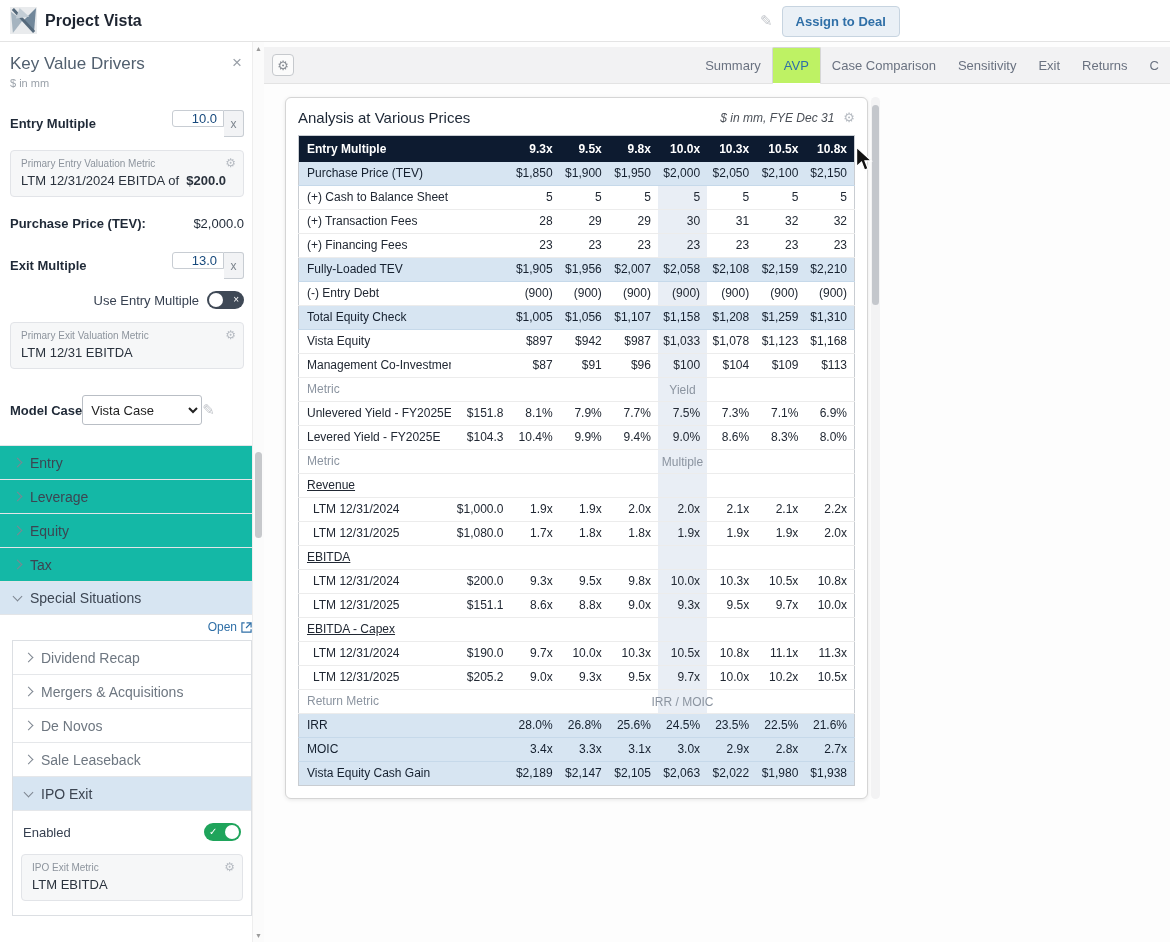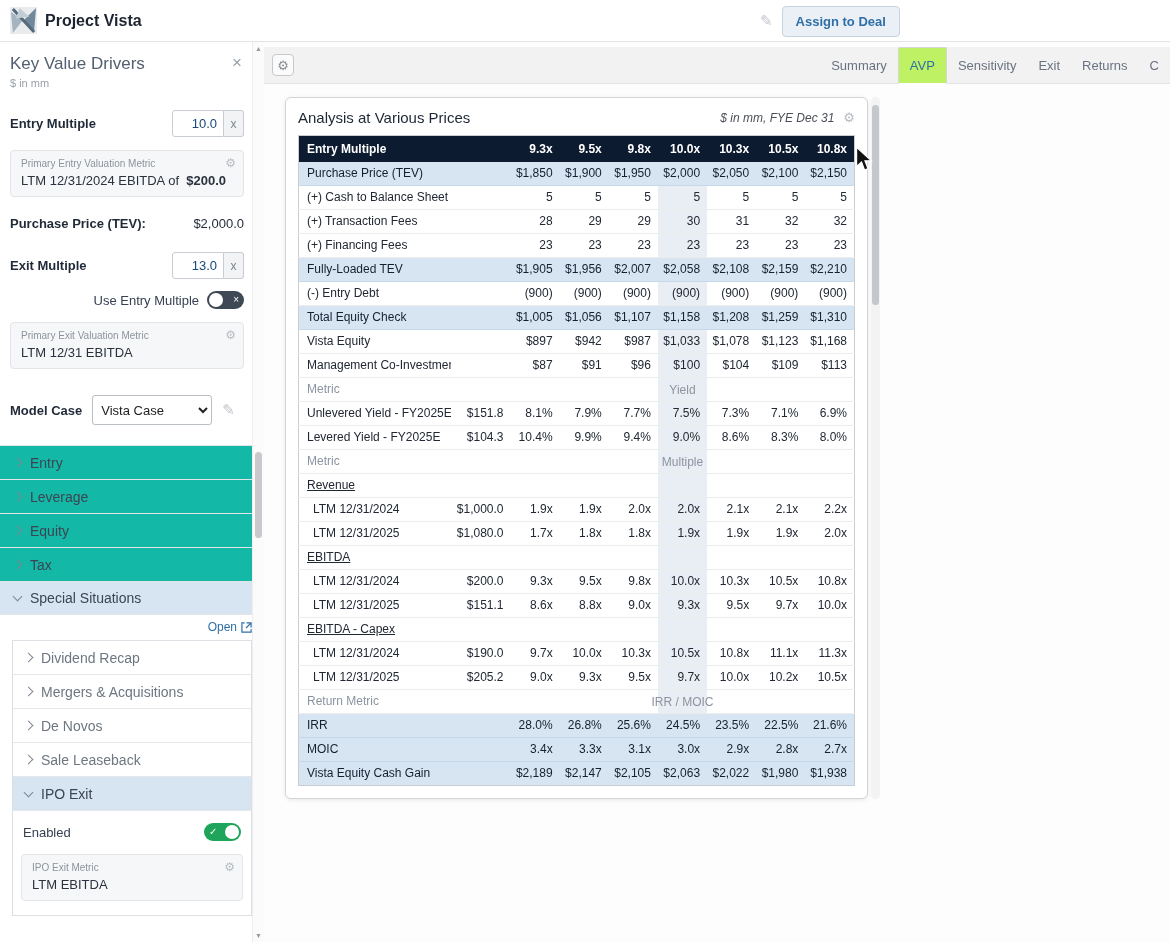--- a/index.html
+++ b/index.html
@@ -19,40 +19,40 @@
 
   
   .sidebar{width:264px;flex:none;position:relative;background:#fff;overflow:hidden}
   .side-inner{padding:12px 20px 0 10px;position:relative}
   .close-x{position:absolute;top:12px;right:22px;font-size:17px;color:#9aa0a8;cursor:pointer;line-height:1}
   .kvd-title{font-size:17px;color:#52606f;font-weight:400}
   .kvd-units{font-size:11px;color:#9aa1a9;margin-top:3px}
   .field-row{display:flex;justify-content:space-between;align-items:center;margin-top:21px}
   .field-label{font-size:13px;font-weight:700;color:#1f2937}
   .inp{display:flex}
-  .inp input{width:52px;height:27px;border:1px solid #c8cdd3;border-radius:3px 0 0 3px;text-align:right;padding:0 6px;font-size:13px;color:#17497c;font-family:inherit}
+  .inp input{width:52px;height:17px;border:1px solid #c8cdd3;border-radius:3px 0 0 3px;text-align:right;padding:0 6px;font-size:13px;color:#17497c;font-family:inherit}
   .inp .suffix{width:20px;height:27px;border:1px solid #c8cdd3;border-left:none;border-radius:0 3px 3px 0;background:#f2f3f5;color:#7d858e;font-size:12px;display:flex;align-items:center;justify-content:center}
   .mbox{position:relative;background:#f6f7f8;border:1px solid #e2e4e8;border-radius:4px;padding:7px 28px 8px 10px;margin-top:13px}
   .mbox .cap{font-size:10px;color:#8d949d;white-space:nowrap}
   .mbox .val{font-size:13px;color:#2a323d;margin-top:4px;white-space:nowrap}
   .mbox .val b{font-weight:700}
   .gear{color:#b7bcc3;font-size:12px;cursor:pointer;line-height:1}
   .mbox .gear{position:absolute;top:6px;right:7px}
   .kv-row{display:flex;justify-content:space-between;align-items:center;margin-top:19px}
   .kv-val{font-size:13px;color:#1f2937}
   .toggle-row{display:flex;justify-content:flex-end;align-items:center;gap:8px;margin-top:12px}
   .toggle-label{font-size:13px;color:#374151}
   .toggle{width:37px;height:18px;border-radius:9px;display:inline-flex;align-items:center;cursor:pointer;flex:none}
   .toggle.off{background:#3f4956;justify-content:space-between;padding:2px 5px 2px 2px}
   .toggle.off .knob{width:14px;height:14px;border-radius:50%;background:#fff}
   .toggle.off .tx{color:#fff;font-size:10px;line-height:1}
   .toggle.on{background:#1fa45b;justify-content:space-between;padding:2px 2px 2px 5px}
   .toggle.on .tx{color:#fff;font-size:10px;line-height:1}
   .toggle.on .knob{width:14px;height:14px;border-radius:50%;background:#fff}
-  .model-row{display:flex;align-items:center;gap:10px;margin-top:26px}
+  .model-row{display:flex;align-items:center;margin-top:26px}
   .model-row select{height:30px;width:120px;font-size:13px;font-family:inherit;color:#222;border:1px solid #b9bec5;border-radius:3px;background:#fff;padding:0 4px}
   .sections{margin:20px -20px 0 -10px}
   .acc{height:34px;display:flex;align-items:center;padding-left:12px;border-top:1px solid #e3e5e8;cursor:pointer;background:#14b8a6}
   .acc:last-of-type{border-bottom:1px solid #e3e5e8}
   .acc .acc-label{font-size:14px;color:#3c4552}
   .acc.open{background:#d7e5f2}
   .chev{width:7px;height:7px;border-right:1.6px solid #7e8691;border-bottom:1.6px solid #7e8691;transform:rotate(-45deg);display:inline-block;margin:0 9px 0 2px;flex:none}
   .chev.down{transform:rotate(45deg);margin-top:-3px}
   .openrow{display:flex;justify-content:flex-end;align-items:center;gap:4px;padding:5px 12px 6px}
   .open-link{font-size:12px;color:#2f6fa7;cursor:pointer;display:flex;align-items:center;gap:4px}
@@ -260,20 +260,21 @@
       <span class="arr dn">▼</span>
     </div>
   </div>
 
   <div class="main">
     <div class="strip">
       <span class="strip-gear-btn">⚙</span>
       <div class="tabs">
           <div class="tab">Summary</div>
           <div class="tab active">AVP</div>
+          <div class="tab">Case Comparison</div>
           <div class="tab">Sensitivity</div>
           <div class="tab">Exit</div>
           <div class="tab">Returns</div>
           <div class="tab">C</div>
         </div>
     </div>
 
     <div class="card">
       <div class="card-head">
         <span class="card-title">Analysis at Various Prices</span>

